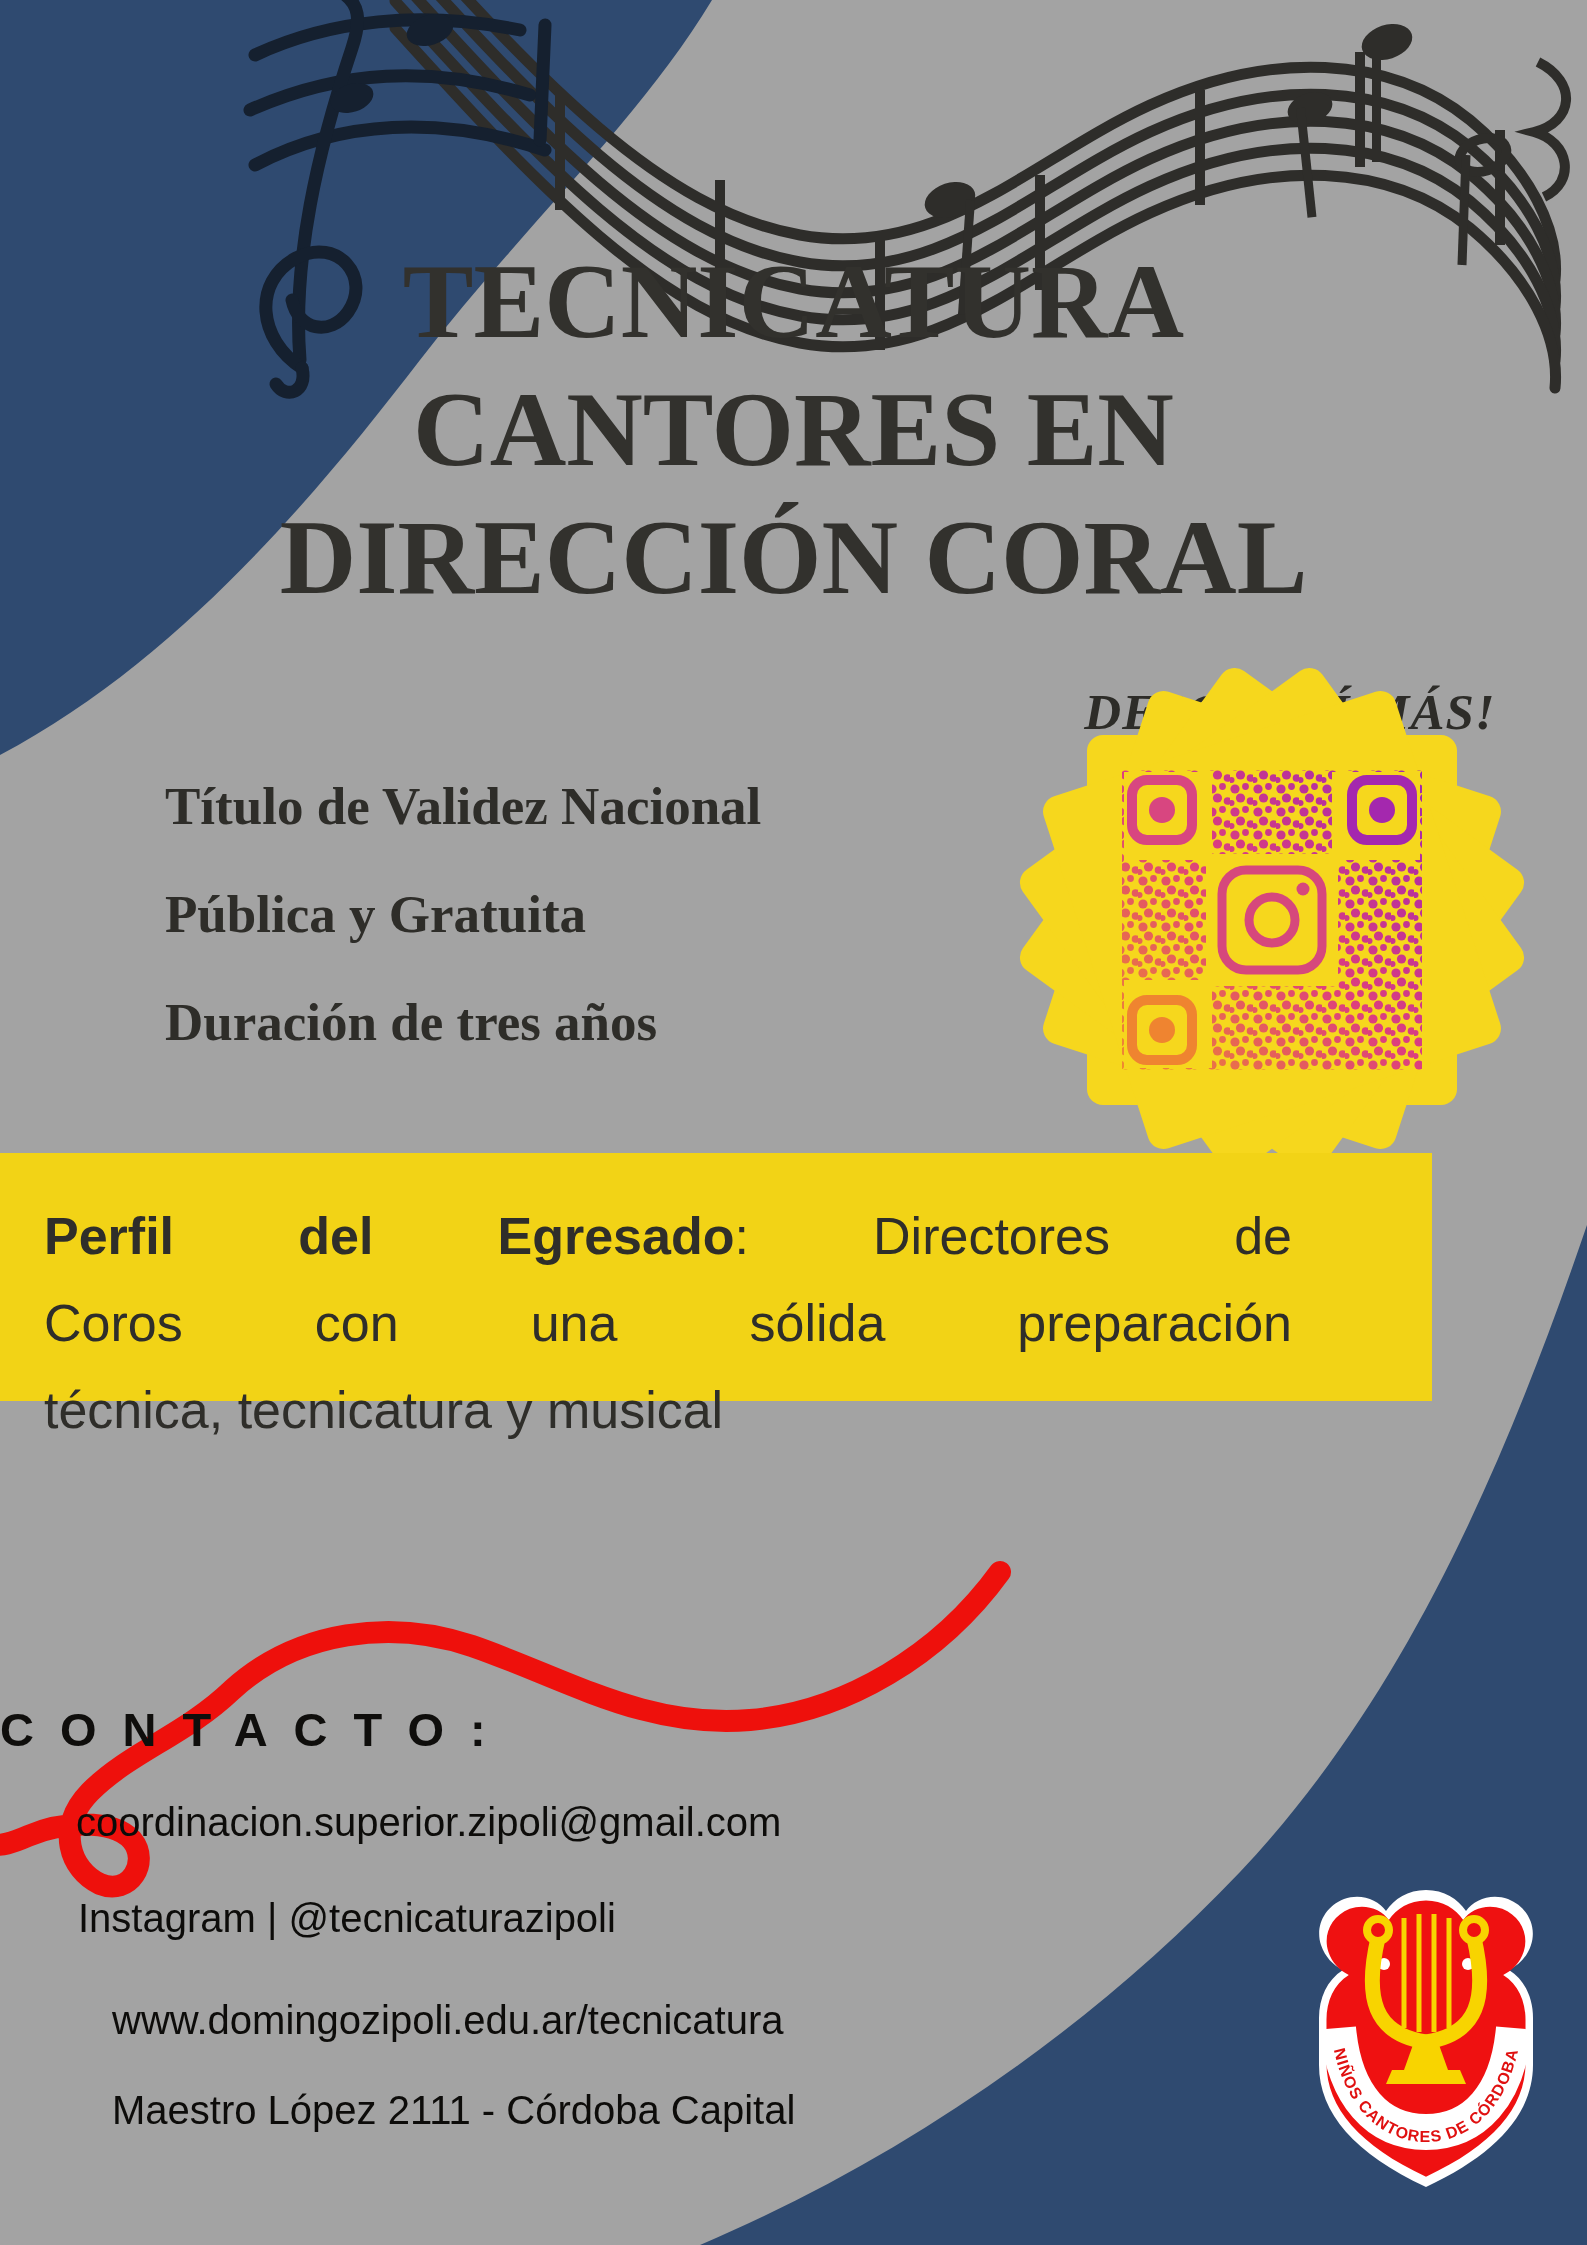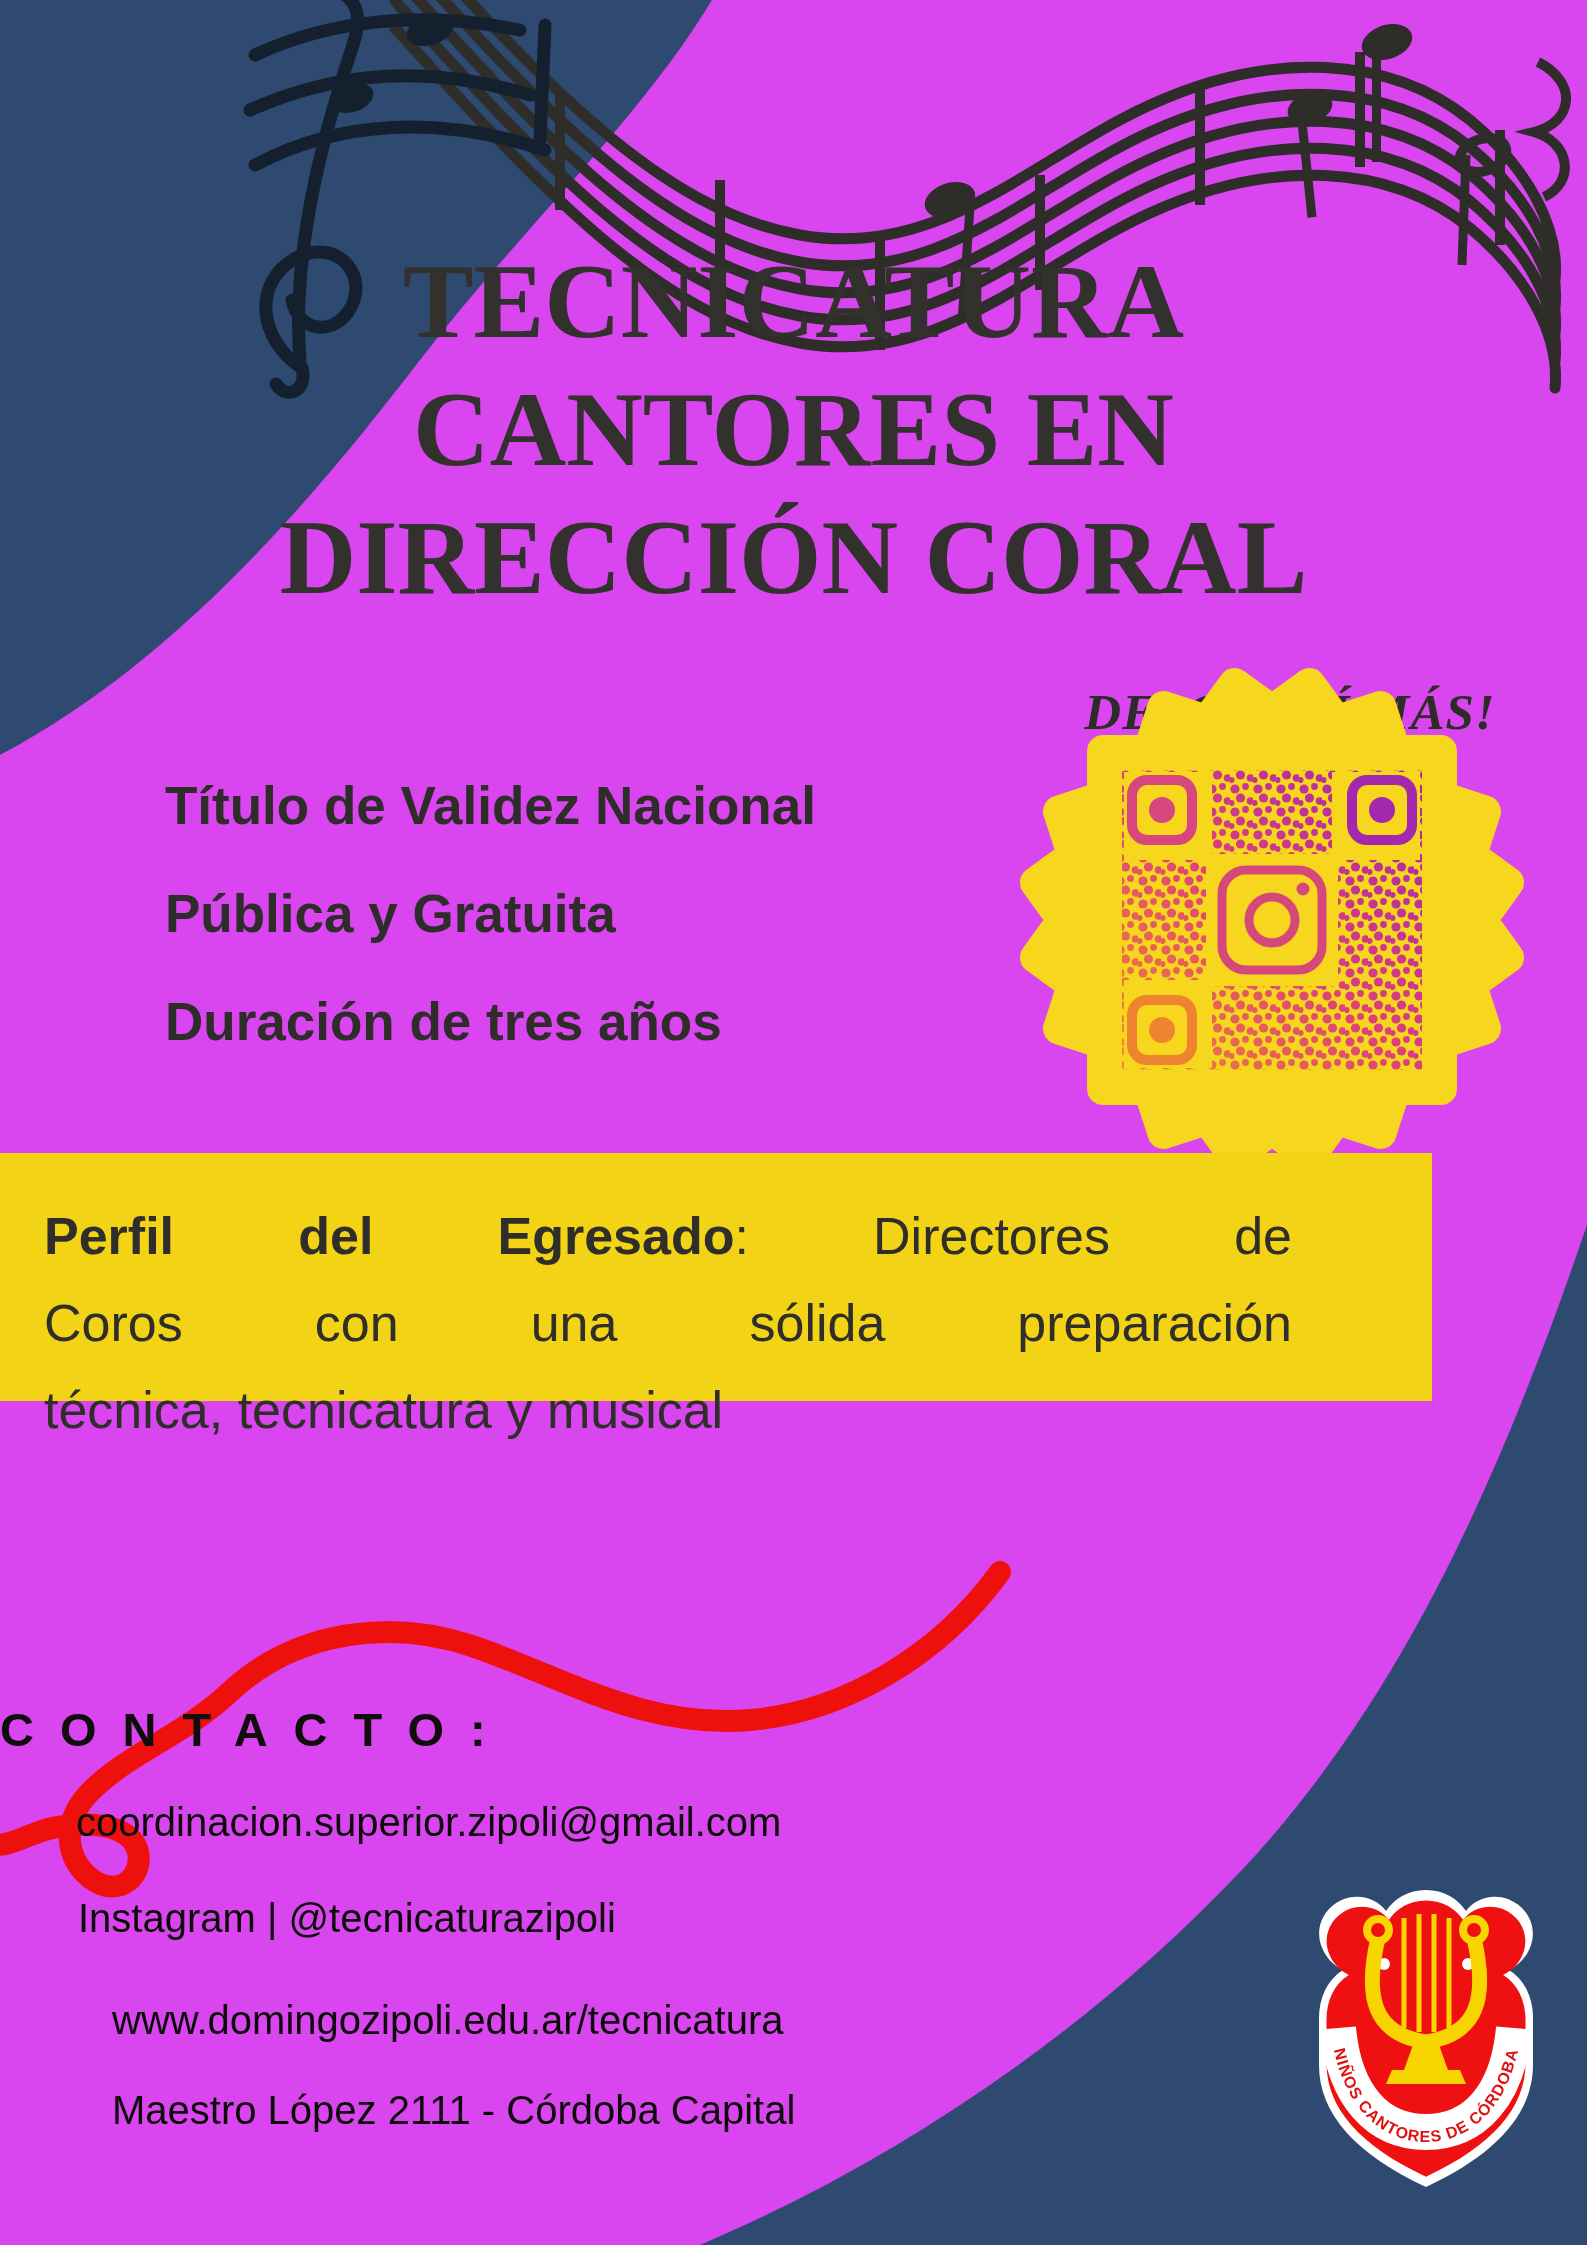--- a/index.html
+++ b/index.html
@@ -1,34 +1,34 @@
 <!DOCTYPE html>
 <html><head>
 <meta charset="utf-8">
 <style>
   html,body { margin:0; padding:0; background:#555; }
   #poster {
     position:relative; width:1587px; height:2245px;
-    background:#d946ef; overflow:hidden;
+    background:#a3a3a3; overflow:hidden;
     font-family:"Liberation Sans", sans-serif;
   }
   .abs { position:absolute; }
   svg { display:block; }
 
   
   #title {
     top:238px; left:0; width:1587px;
     font-family:"Liberation Serif", serif;
     font-weight:700; font-size:106px; line-height:128px;
     color:#32312d; text-align:center; letter-spacing:0px;
   }
 
   
   #features { top:752px; left:165px; color:#2e2d29; }
-  .feature { font-size:53px; font-weight:700; line-height:108px; white-space:nowrap; }
+  .feature { font-size:53px; font-weight:700; line-height:108px; white-space:nowrap;font-family:Liberation Serif, serif; }
 
   
   #discover {
     top:683px; left:1050px; width:480px; text-align:center;
     font-family:"Liberation Serif", serif; font-style:italic; font-weight:700;
     font-size:51px; color:#2d2c28; letter-spacing:1px; white-space:nowrap;
   }
 
   
   #banner {

